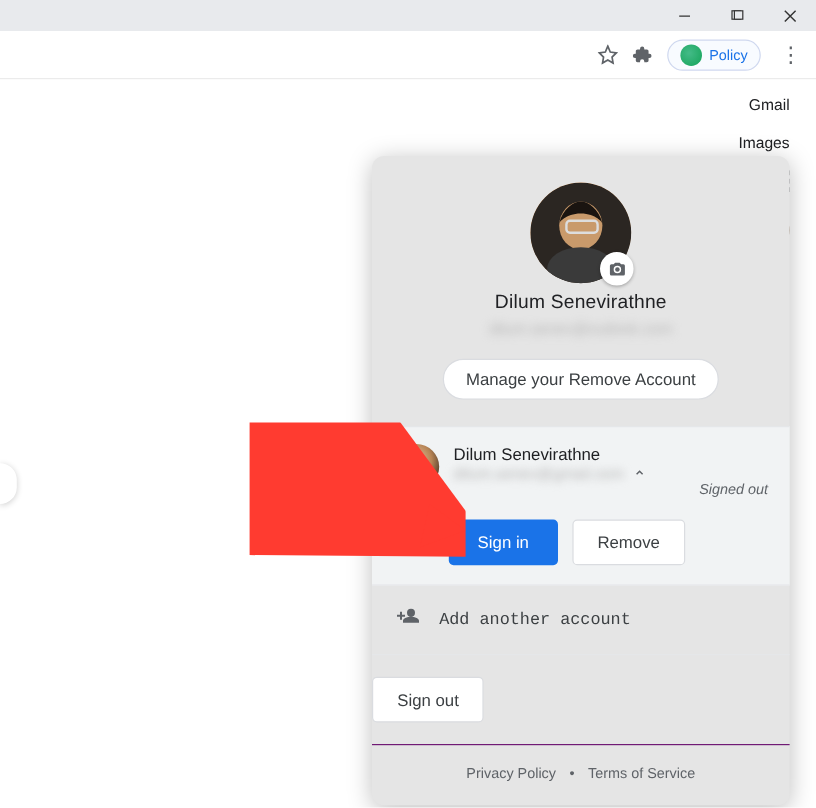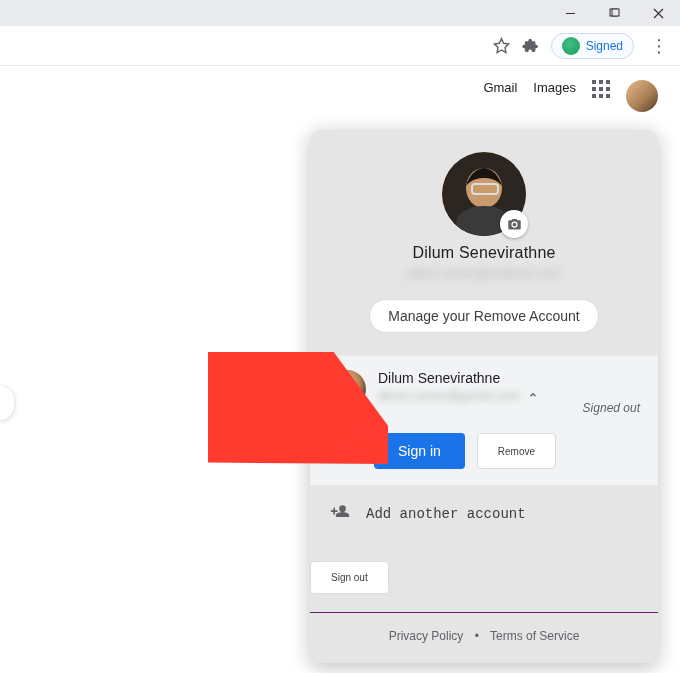--- a/index.html
+++ b/index.html
@@ -46,25 +46,26 @@
       background: #f8fbff;
     }
     .paused-chip .avatar-dot {
       width: 18px; height: 18px; border-radius: 50%;
       background: radial-gradient(circle at 40% 40%, #4b8, #2a6 70%);
     }
     .more-icon { font-size: 18px; color:#5f6368; padding:0 4px;}
     .nav-right {
       display:flex;
       justify-content:flex-end;
-      align-items:flex-start;
+      align-items:flex-end;
       gap: 16px;
       padding: 14px 22px 0 0;
       font-size: 13px;
       color:#202124;
+      flex-direction:column;
     }
     .apps-grid {
       display: grid;
       grid-template-columns: repeat(3, 4px);
       grid-template-rows: repeat(3, 4px);
       gap: 3px;
     }
     .apps-grid span { background:#5f6368; width:4px; height:4px; }
     .avatar-sm {
       width: 32px; height: 32px; border-radius:50%;
@@ -135,21 +136,21 @@
     .acct-email { font-size:13px; color:#b5b5b5; filter:blur(3.5px); user-select:none; margin-top:2px;}
     .signed-out { font-size:12px; font-style:italic; color:#5f6368; white-space:nowrap;margin-top:31px; }
     .chevron { color:#5f6368; margin-left:4px; display:inline-block;}
     .acct-actions { display:flex; gap:12px; margin-top:18px; padding-left:46px;}
     .btn-primary {
       background:#1a73e8; color:#fff; border:none;
       padding: 10px 24px; font-size:14px; border-radius:4px; cursor:pointer;
     }
     .btn-secondary {
       background:#fff; color:#3c4043; border:1px solid #dadce0;
-      padding:10px 20px; font-size:10px; border-radius:4px; cursor:pointer;
+      padding:10px 20px; font-size:14px; border-radius:4px; cursor:pointer;
     }
     .add-row {
       display:flex;align-items:center; gap:16px;
       padding: 16px 20px;
       border-bottom:1px solid #e5e7e9;
       font-size:14px; color:#3c4043; cursor:pointer;font-family:Liberation Mono, monospace;
     }
     .signout-wrap { padding: 18px 0; display:flex; justify-content:flex-start; border-bottom:1px solid #701a75;}
     .footer {
       padding: 16px 0 20px;
@@ -203,21 +204,21 @@
         <path d="M12 2l2.9 6.9L22 10l-5 4.9L18.2 22 12 18.3 5.8 22 7 14.9 2 10l7.1-1.1z"></path>
       </svg>
   </span>
   <span class="icon">
     <svg width="17" height="17" viewBox="0 0 24 24" fill="#5f6368">
         <path d="M20 11h-1V8c0-1.1-.9-2-2-2h-3V5a2.5 2.5 0 10-5 0v1H6c-1.1 0-2 .9-2 2v3H3a2.5 2.5 0 100 5h1v3c0 1.1.9 2 2 2h3v-1a2.5 2.5 0 115 0v1h3c1.1 0 2-.9 2-2v-3h1a2.5 2.5 0 100-5z"></path>
       </svg>
   </span>
   <div class="paused-chip">
     <span class="avatar-dot"></span>
-    <span>Signed</span>
+    <span>Policy</span>
   </div>
   <span class="more-icon">⋮</span>
 </div>
 
 <div class="nav-right">
   <a>Gmail</a>
   <a>Images</a>
   <div class="apps-grid">
     <span></span>
       <span></span>

